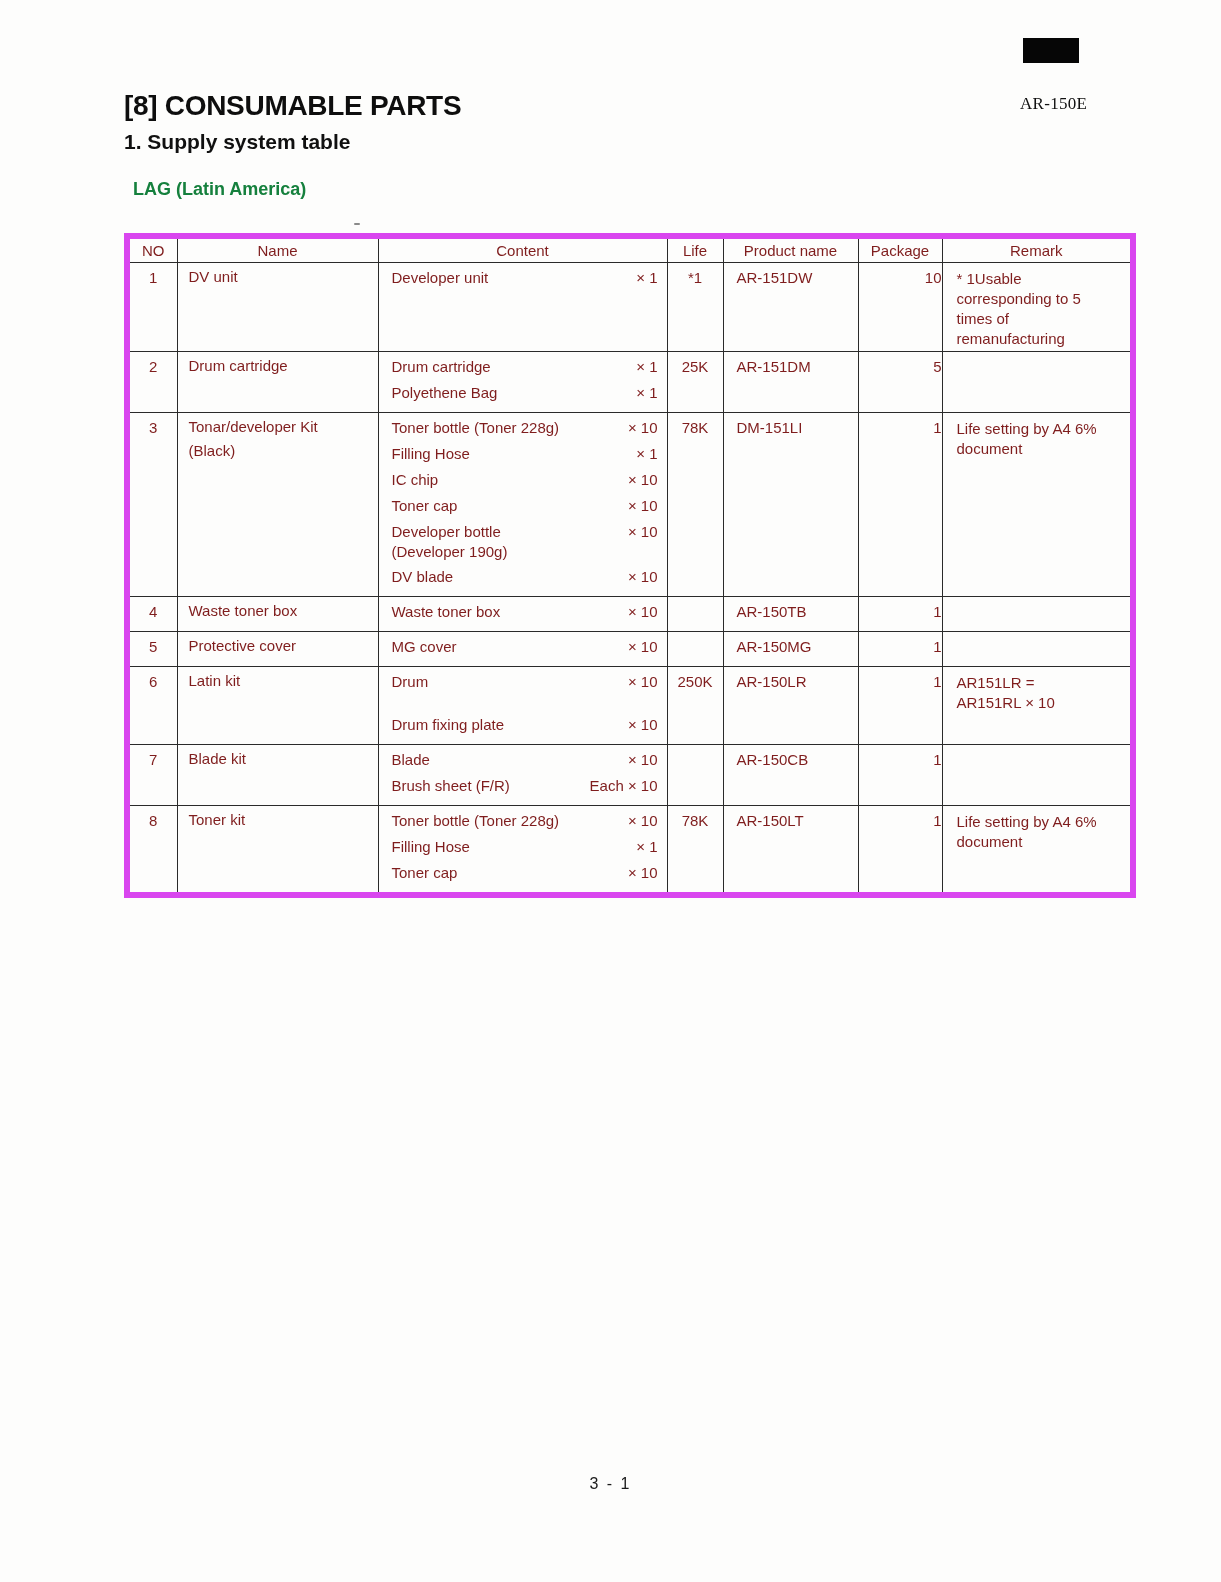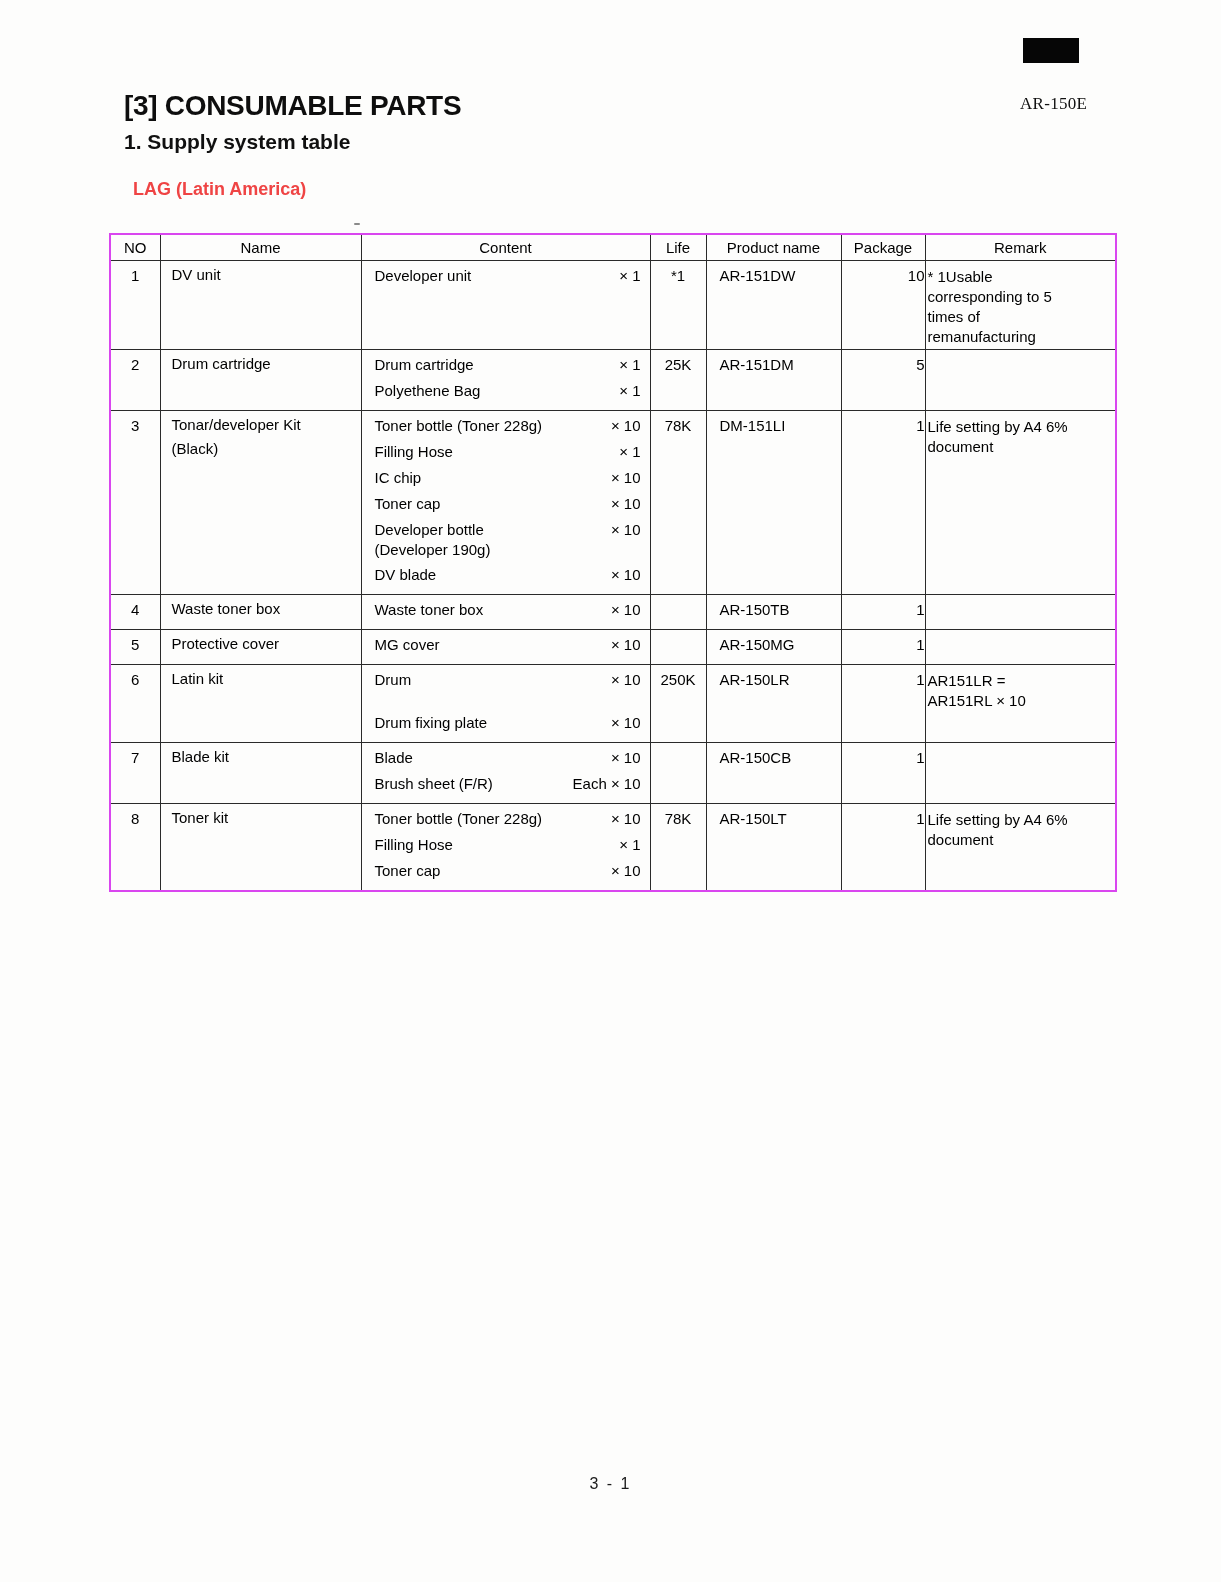--- a/index.html
+++ b/index.html
@@ -43,40 +43,40 @@
     left: 124px; top: 130px;
     font-size: 21px;
     font-weight: bold;
     color: #101010;
   }
   .region-title {
     position: absolute;
     left: 133px; top: 179px;
     font-size: 18px;
     font-weight: bold;
-    color: #ef4444;
+    color: #15803d;
   }
 
   .scan-artifact {
     position: absolute;
     left: 354px; top: 223px;
     width: 6px; height: 2px;
     background: #8a8a8a;
     border-radius: 1px;
   }
 
   table.supply-table {
     position: absolute;
-    left: 109px; top: 233px;
+    left: 124px; top: 233px;
     width: 1006px;
     border-collapse: collapse;
     table-layout: fixed;
     font-size: 15px;
-    color: #000000;
-    border: 2px solid #d946ef;
+    color: #7f1d1d;
+    border: 6px solid #d946ef;
   }
   .supply-table th, .supply-table td {
     border: 1px solid #2a2a2a;
     vertical-align: top;
     font-weight: normal;
   }
   .supply-table thead th {
     height: 26px;
     text-align: center;
     vertical-align: middle;
@@ -87,40 +87,40 @@
   td.c-name   { padding: 4px 6px 2px 11px; }
   td.c-name div { line-height: 19px; margin-bottom: 5px; }
   td.c-content{ padding: 6px 9px 2px 13px; }
   .entry      { display: flex; justify-content: space-between; line-height: 18px; margin-bottom: 8px; }
   .entry .qty { white-space: nowrap; padding-left: 6px; }
   .entry-sub  { line-height: 17px; margin: -6px 0 8px 0; }
   .entry-gap  { height: 17px; }
   td.c-life   { text-align: center; padding-top: 6px; }
   td.c-product{ padding: 6px 4px 2px 13px; }
   td.c-package{ text-align: right; padding-top: 6px; }
-  td.c-remark { padding: 6px 8px 2px 2px; }
+  td.c-remark { padding: 6px 8px 2px 14px; }
   td.c-remark div { line-height: 20px; }
 
   .page-number {
     position: absolute;
     left: 0; top: 1475px;
     width: 100%;
     text-align: center;
     font-size: 16px;
     letter-spacing: 2px;
     color: #1b1b1b;
   }
 </style>
 </head>
 <body>
 
 <div class="redaction-block"></div>
 <div class="model-label">AR-150E</div>
 
-<h1 class="section-title">[3] CONSUMABLE PARTS</h1>
+<h1 class="section-title">[8] CONSUMABLE PARTS</h1>
 <h2 class="subsection-title">1. Supply system table</h2>
 <h3 class="region-title">LAG (Latin America)</h3>
 
 <div class="scan-artifact"></div>
 
 <table class="supply-table">
   <colgroup>
     <col style="width:50px">
     <col style="width:201px">
     <col style="width:289px">

